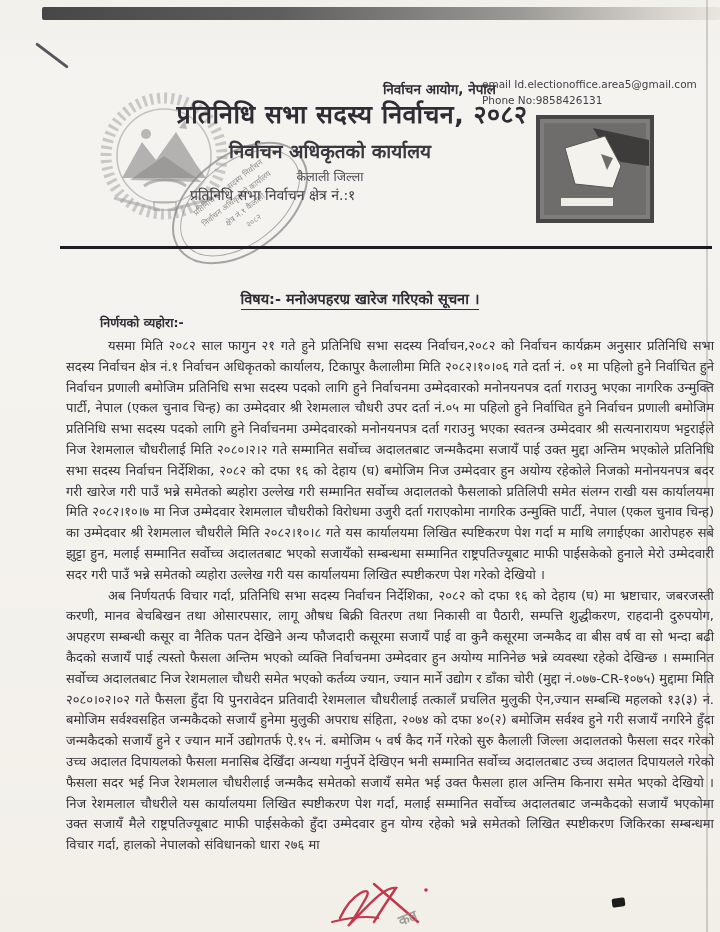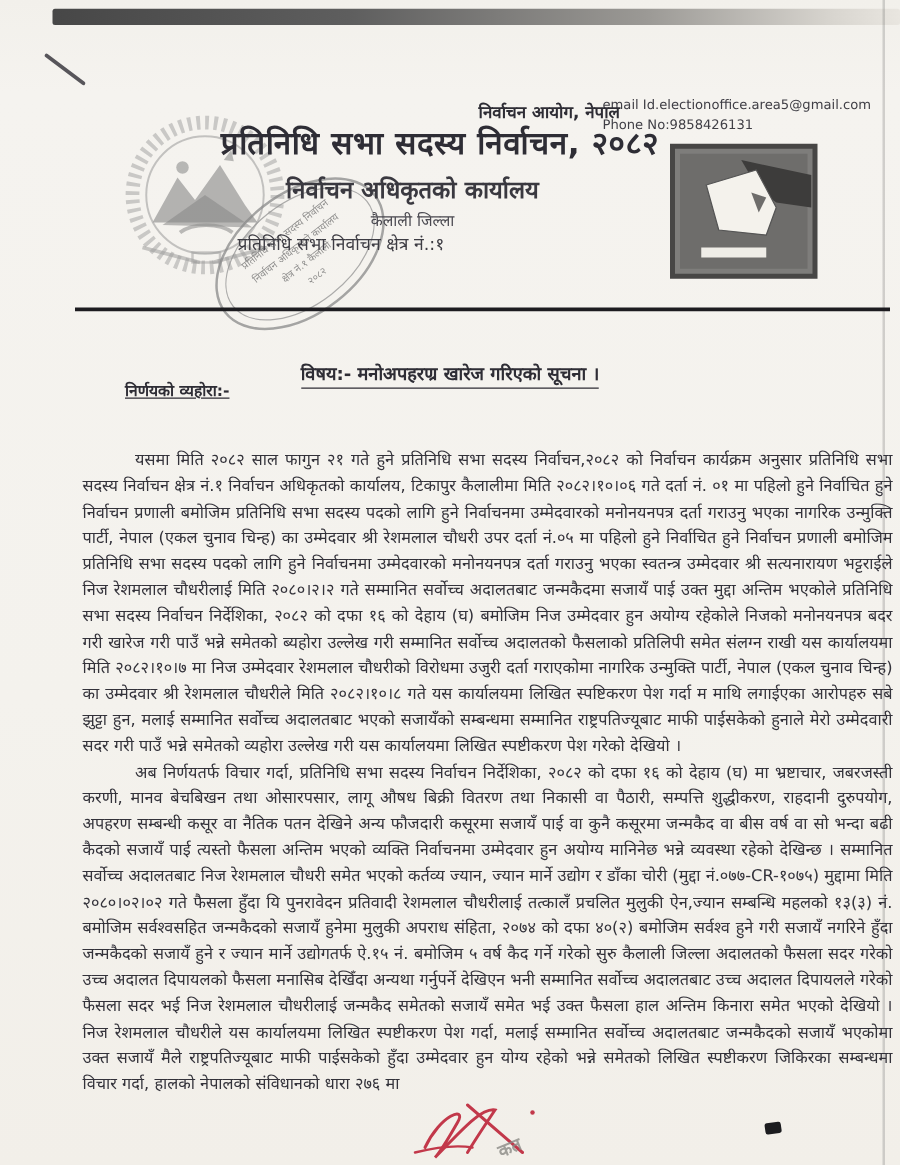--- a/index.html
+++ b/index.html
@@ -24,23 +24,23 @@
   .h-office{left:170px;top:138px;width:320px;text-align:center;font-size:19px;font-weight:600;color:#3a3940;}
   .h-district{left:230px;top:168px;width:200px;text-align:center;font-size:12.5px;color:#4a4950;}
   .h-constituency{left:190px;top:185px;width:280px;font-size:14px;color:#3d3c43;}
   .contact{left:482px;top:76px;width:232px;font-size:10.5px;color:#3f3e45;line-height:1.55;}
   .refs{left:72px;top:203px;font-size:12.5px;color:#3a3940;line-height:1.75;}
   .rule{left:60px;top:246px;width:652px;height:3px;background:#1d1c20;}
   
   .date-line{left:420px;top:262px;width:232px;text-align:right;font-size:12.5px;font-weight:600;}
   .subject{left:0;top:288px;width:720px;text-align:center;font-size:14.5px;font-weight:bold;}
   .subject span{border-bottom:1.5px solid #2e2d35;padding-bottom:2px;}
-  .decision{left:64px;top:304px;font-size:12.5px;font-weight:600;text-decoration:underline;padding-left:36px;}
+  .decision{left:64px;top:314px;font-size:12.5px;font-weight:600;padding-left:36px;}
   
-  .body-text{left:66px;top:336px;width:648px;font-size:13px;line-height:1.6;text-align:justify;color:#33323a;margin-top:23px;}
+  .body-text{left:66px;top:336px;width:648px;font-size:13px;line-height:1.6;text-align:justify;color:#33323a;}
   .body-text p{margin:0;text-indent:42px;}
   
   .emblem{left:84px;top:90px;width:160px;height:150px;opacity:.82;}
   .round-stamp{left:148px;top:128px;width:185px;height:150px;opacity:.75;}
   .ballot-logo{left:535px;top:114px;width:120px;height:110px;}
   .signature{left:322px;top:878px;width:150px;height:54px;}
   .sig-fragment{left:398px;top:908px;font-size:14px;color:#8b8a86;transform:rotate(-22deg);font-weight:bold;opacity:.8;}
 </style>
 </head>
 <body>

